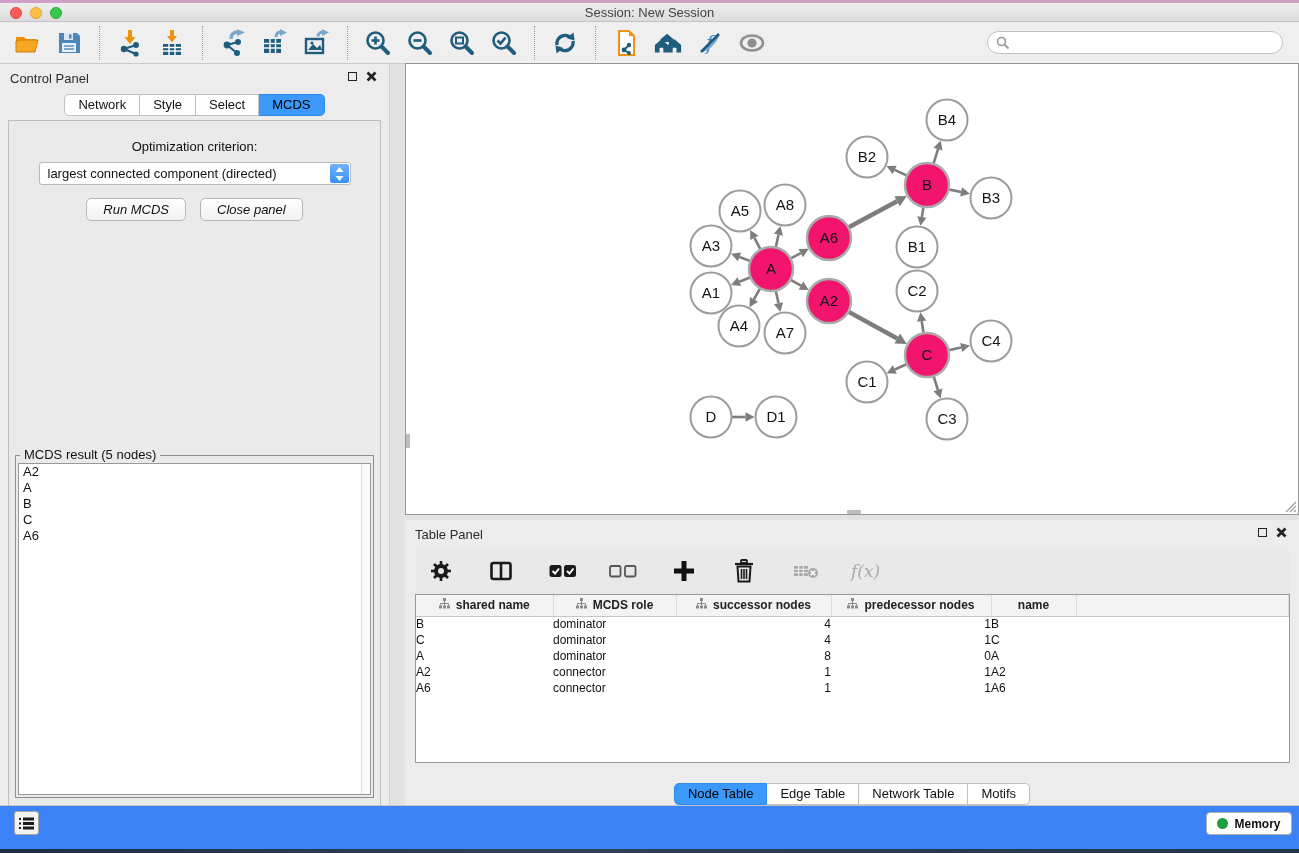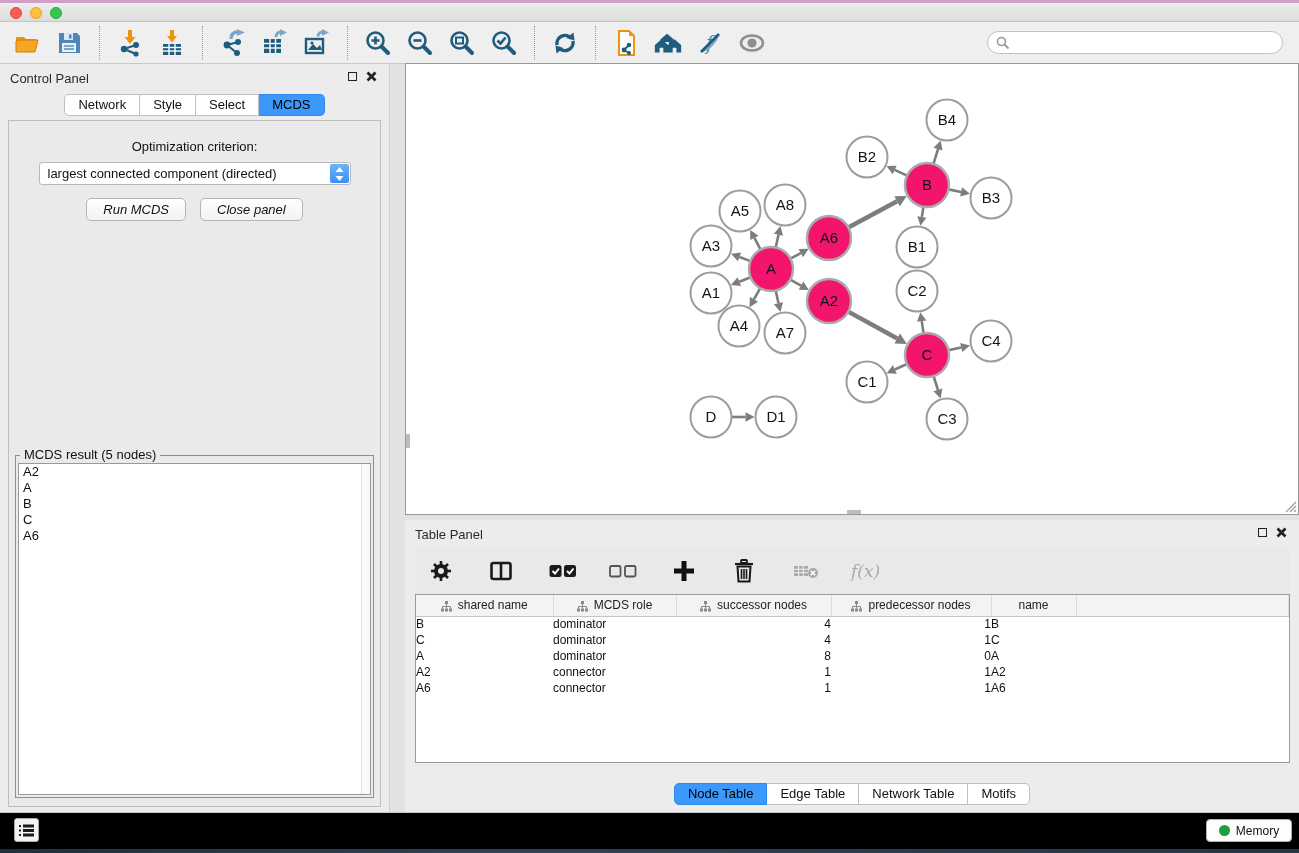--- a/index.html
+++ b/index.html
@@ -120,32 +120,32 @@
   #fx-label { font-family:"DejaVu Serif", serif; font-style:italic; font-size:17px; color:#a9a9a9; margin-left:4px; }
   #tp-table {
     position:absolute; top:74px; left:10px; right:9px; bottom:52px;
     background:#fff; border:1px solid #9a9a9a; overflow:hidden;
   }
   #tp-table table { border-collapse:collapse; width:100%; table-layout:fixed; }
   #tp-table th {
     height:21px; background:#f3f3f3; border-right:1px solid #dcdcdc; border-bottom:1px solid #c6c6c6;
     font-size:12px; font-weight:normal; color:#222; text-align:center; white-space:nowrap; overflow:hidden;
   }
-  #tp-table th .th-inner { display:flex; align-items:flex-end; justify-content:center; gap:6px; }
+  #tp-table th .th-inner { display:flex; align-items:flex-start; justify-content:center; gap:6px;font-weight:bold; }
   #tp-table td {
     height:16px; font-size:12px; color:#111; white-space:nowrap; overflow:hidden; padding:0;
   }
   td.l { text-align:left; padding-left:12px; }
   td.r { text-align:right; padding-right:16px; }
   td.n { text-align:left; padding-left:14px; }
   #tp-tabs { position:absolute; bottom:10px; left:0; right:0; display:flex; justify-content:center; }
   
   #status-bar {
-    position:absolute; left:0; right:0; bottom:4px; height:37px;
-    background:#000000; border-top:1px solid #c6c6c6;
+    position:absolute; left:0; right:0; bottom:4px; height:44px;
+    background:#3b82f6; border-top:1px solid #c6c6c6;font-weight:bold;
   }
   #list-btn {
     position:absolute; left:14px; top:5px; width:25px; height:24px;
     background:#f3f3f3; border:1px solid #a8a8a8; border-radius:3px;
     display:flex; align-items:center; justify-content:center;
   }
   #memory-btn {
     position:absolute; right:7px; top:6px; height:23px; width:86px;
     background:#fdfdfd; border:1px solid #b0b0b0; border-radius:4px;
     display:flex; align-items:center; justify-content:center; gap:6px; font-size:12px; color:#111;
@@ -159,20 +159,21 @@
 </head>
 <body>
 
 <div id="top-strip"></div>
 <div id="titlebar">
   <div class="lights">
     <span class="light red"></span>
     <span class="light yellow"></span>
     <span class="light green"></span>
   </div>
+  <div class="title">Session: New Session</div>
 </div>
 
 <div id="toolbar">
   <span class="tb-icon">
     <svg width="28" height="28" viewBox="0 0 28 28">
         <path d="M3 8 h8 l2 2 h10 v3 H3z" fill="#ee9310"></path>
         <path d="M3 12 l4-1 h18 l-3 12 H3z" fill="#f5a623" stroke="#d07f08" stroke-width="1"></path>
       </svg>
   </span>
   <span class="tb-icon">

